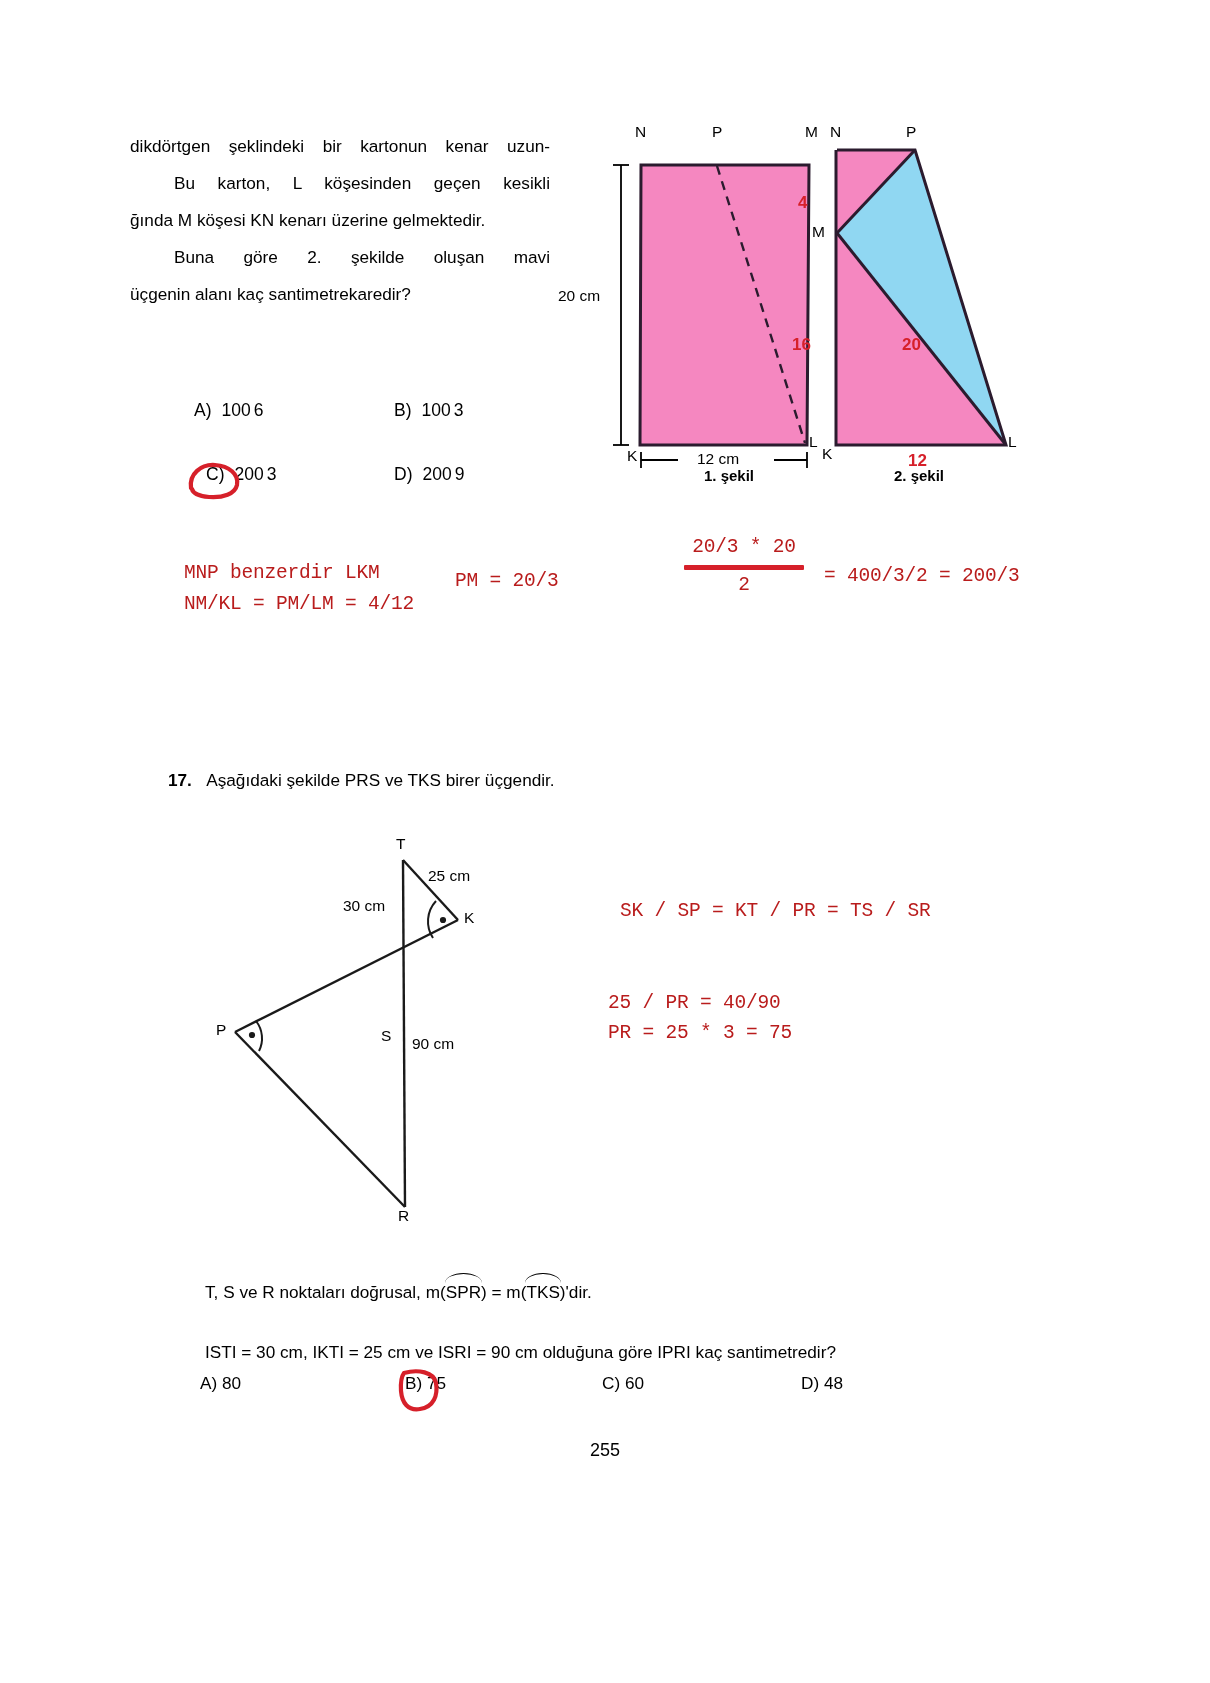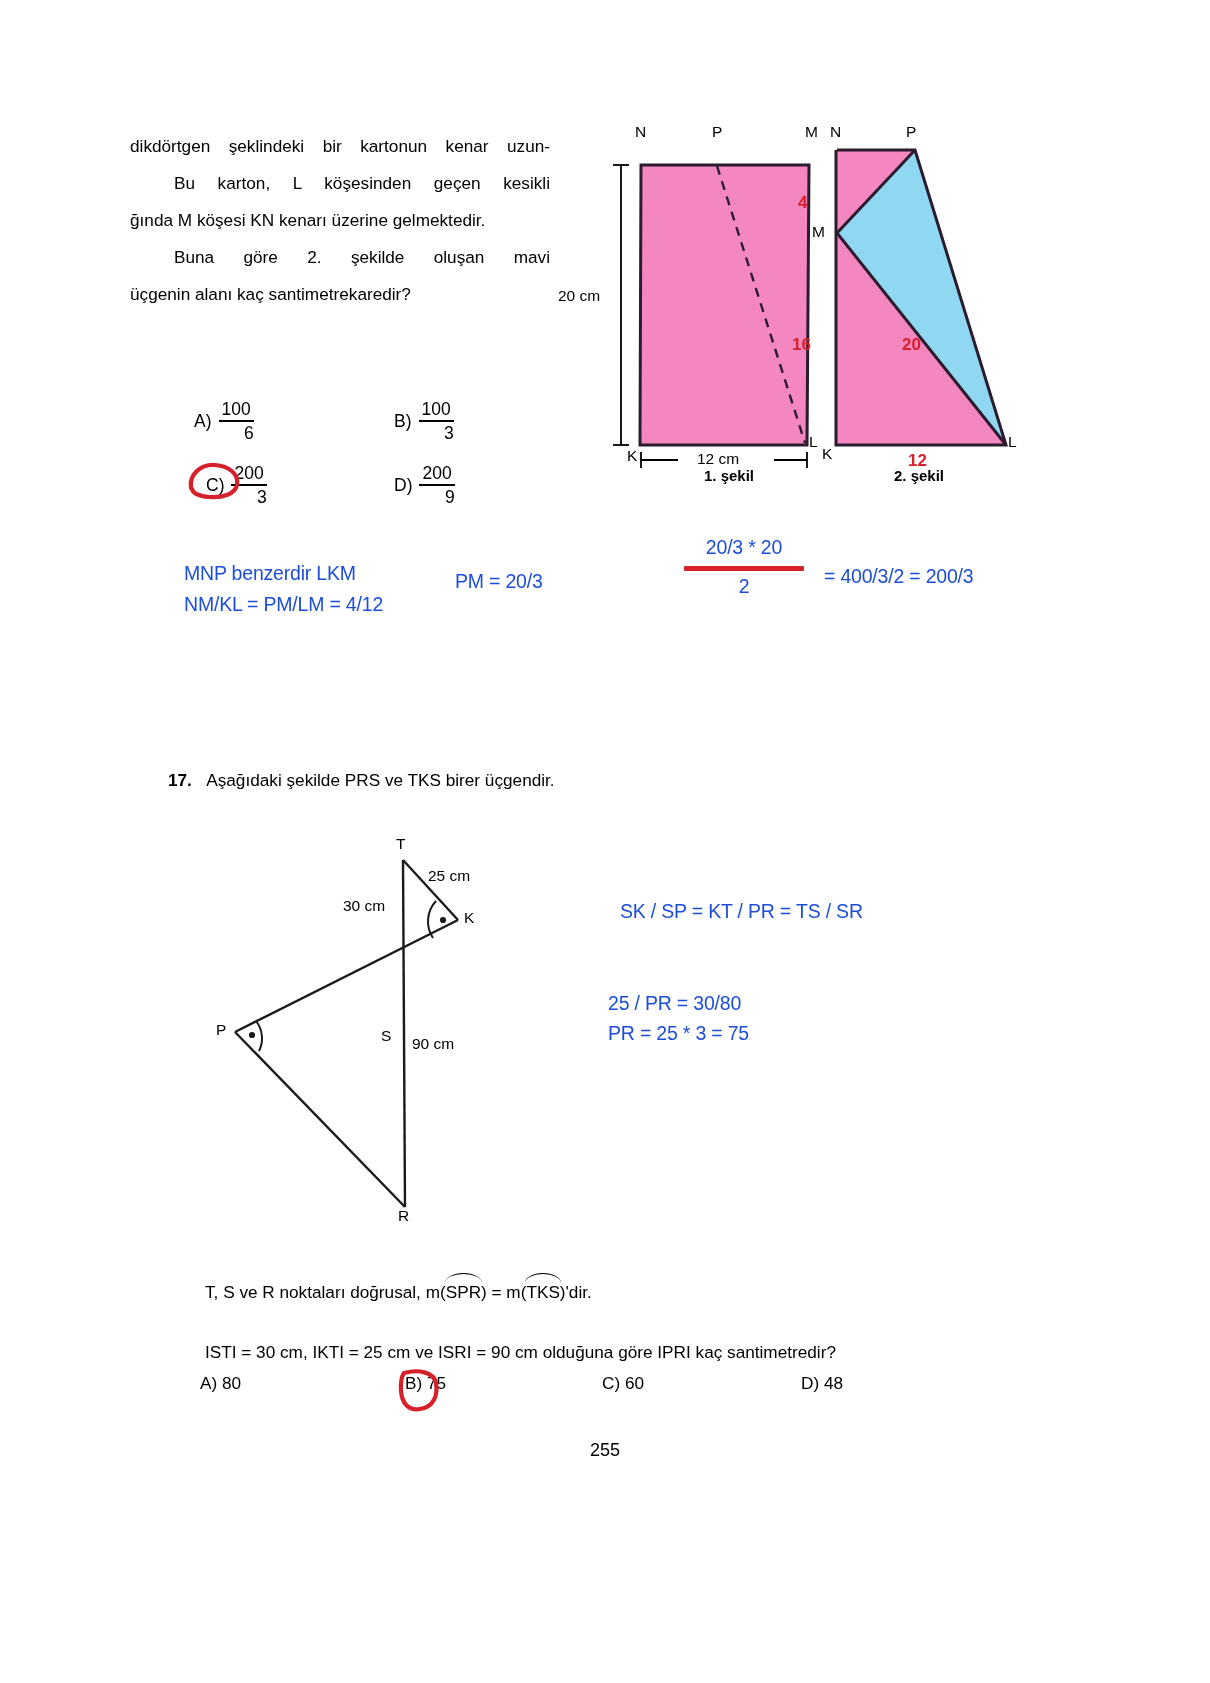--- a/index.html
+++ b/index.html
@@ -18,38 +18,38 @@
     font-size:17.2px;line-height:37px;text-align:justify;
     text-align-last:justify;white-space:nowrap;
   }
   .qline.last{text-align-last:left;}
   .qnum{font-weight:bold;}
   .indent{display:inline-block;width:44px;}
 
   
   #q16-options{left:186px;top:398px;width:380px;height:125px;}
   .opt{position:absolute;display:flex;align-items:center;gap:7px;font-size:17.5px;}
-  .frac{display:inline-flex;flex-direction:column;align-items:flex-end;line-height:1.05;}
+  .frac{display:inline-flex;flex-direction:row;align-items:flex-start;line-height:1.05;}
   .frac .num{font-size:17.5px;padding:0 3px;}
   .frac .bar{width:100%;height:1.6px;background:#000;margin:2px 0;}
   .frac .den{font-size:17.5px;}
   .optA{left:8px;top:2px;}
   .optB{left:208px;top:2px;}
   .optC{left:20px;top:66px;}
   .optD{left:208px;top:66px;}
 
   
   .circle-mark{
     position:absolute;left:-23px;top:-6px;width:62px;height:44px;
     pointer-events:none;
   }
 
   
   .red{color:#d6202a;}
-  .hand{font-family:Liberation Sans, sans-serif;color:#1d4ed8;font-size:19.5px;letter-spacing:-0.2px;}
+  .hand{font-family:Liberation Mono, monospace;color:#b91c1c;font-size:19.5px;letter-spacing:-0.2px;}
   #hw-sim{left:184px;top:558px;line-height:31px;}
   #hw-pm{left:455px;top:570px;}
   #hw-frac{left:684px;top:536px;width:120px;text-align:center;}
   #hw-frac .hnum{font-size:19.5px;}
   #hw-frac .hbar{height:5px;background:#d6202a;margin:7px 0 4px 0;border-radius:1px;}
   #hw-frac .hden{font-size:19.5px;}
   #hw-eq{left:824px;top:565px;}
 
   
   #fig1{left:604px;top:145px;}
@@ -226,21 +226,21 @@
     <span class="abs figlabel" style="left:181px;top:192px;">S</span>
     <span class="abs figlabel" style="left:16px;top:186px;">P</span>
     <span class="abs figlabel" style="left:198px;top:372px;">R</span>
     <span class="abs figlabel" style="left:228px;top:32px;">25 cm</span>
     <span class="abs figlabel" style="left:143px;top:62px;">30 cm</span>
     <span class="abs figlabel" style="left:212px;top:200px;">90 cm</span>
   </div>
 
   <div class="abs hand" id="q17-red1">SK / SP = KT / PR = TS / SR</div>
   <div class="abs hand" id="q17-red2">
-    <div>25 / PR = 30/80</div>
+    <div>25 / PR = 40/90</div>
     <div>PR = 25 * 3 = 75</div>
   </div>
 
   <div class="abs" id="q17-stmt">
     <span>T, S ve R noktaları doğrusal, m(</span><span class="arc"><span class="arctop"></span><span>SPR</span></span><span>) = m(</span><span class="arc"><span class="arctop"></span><span>TKS</span></span><span>)'dir.</span>
   </div>
 
   <div class="abs" id="q17-stmt2">ISTI = 30 cm, IKTI = 25 cm ve ISRI = 90 cm olduğuna göre IPRI kaç santimetredir?</div>
 
   <div class="abs" id="q17-options">

